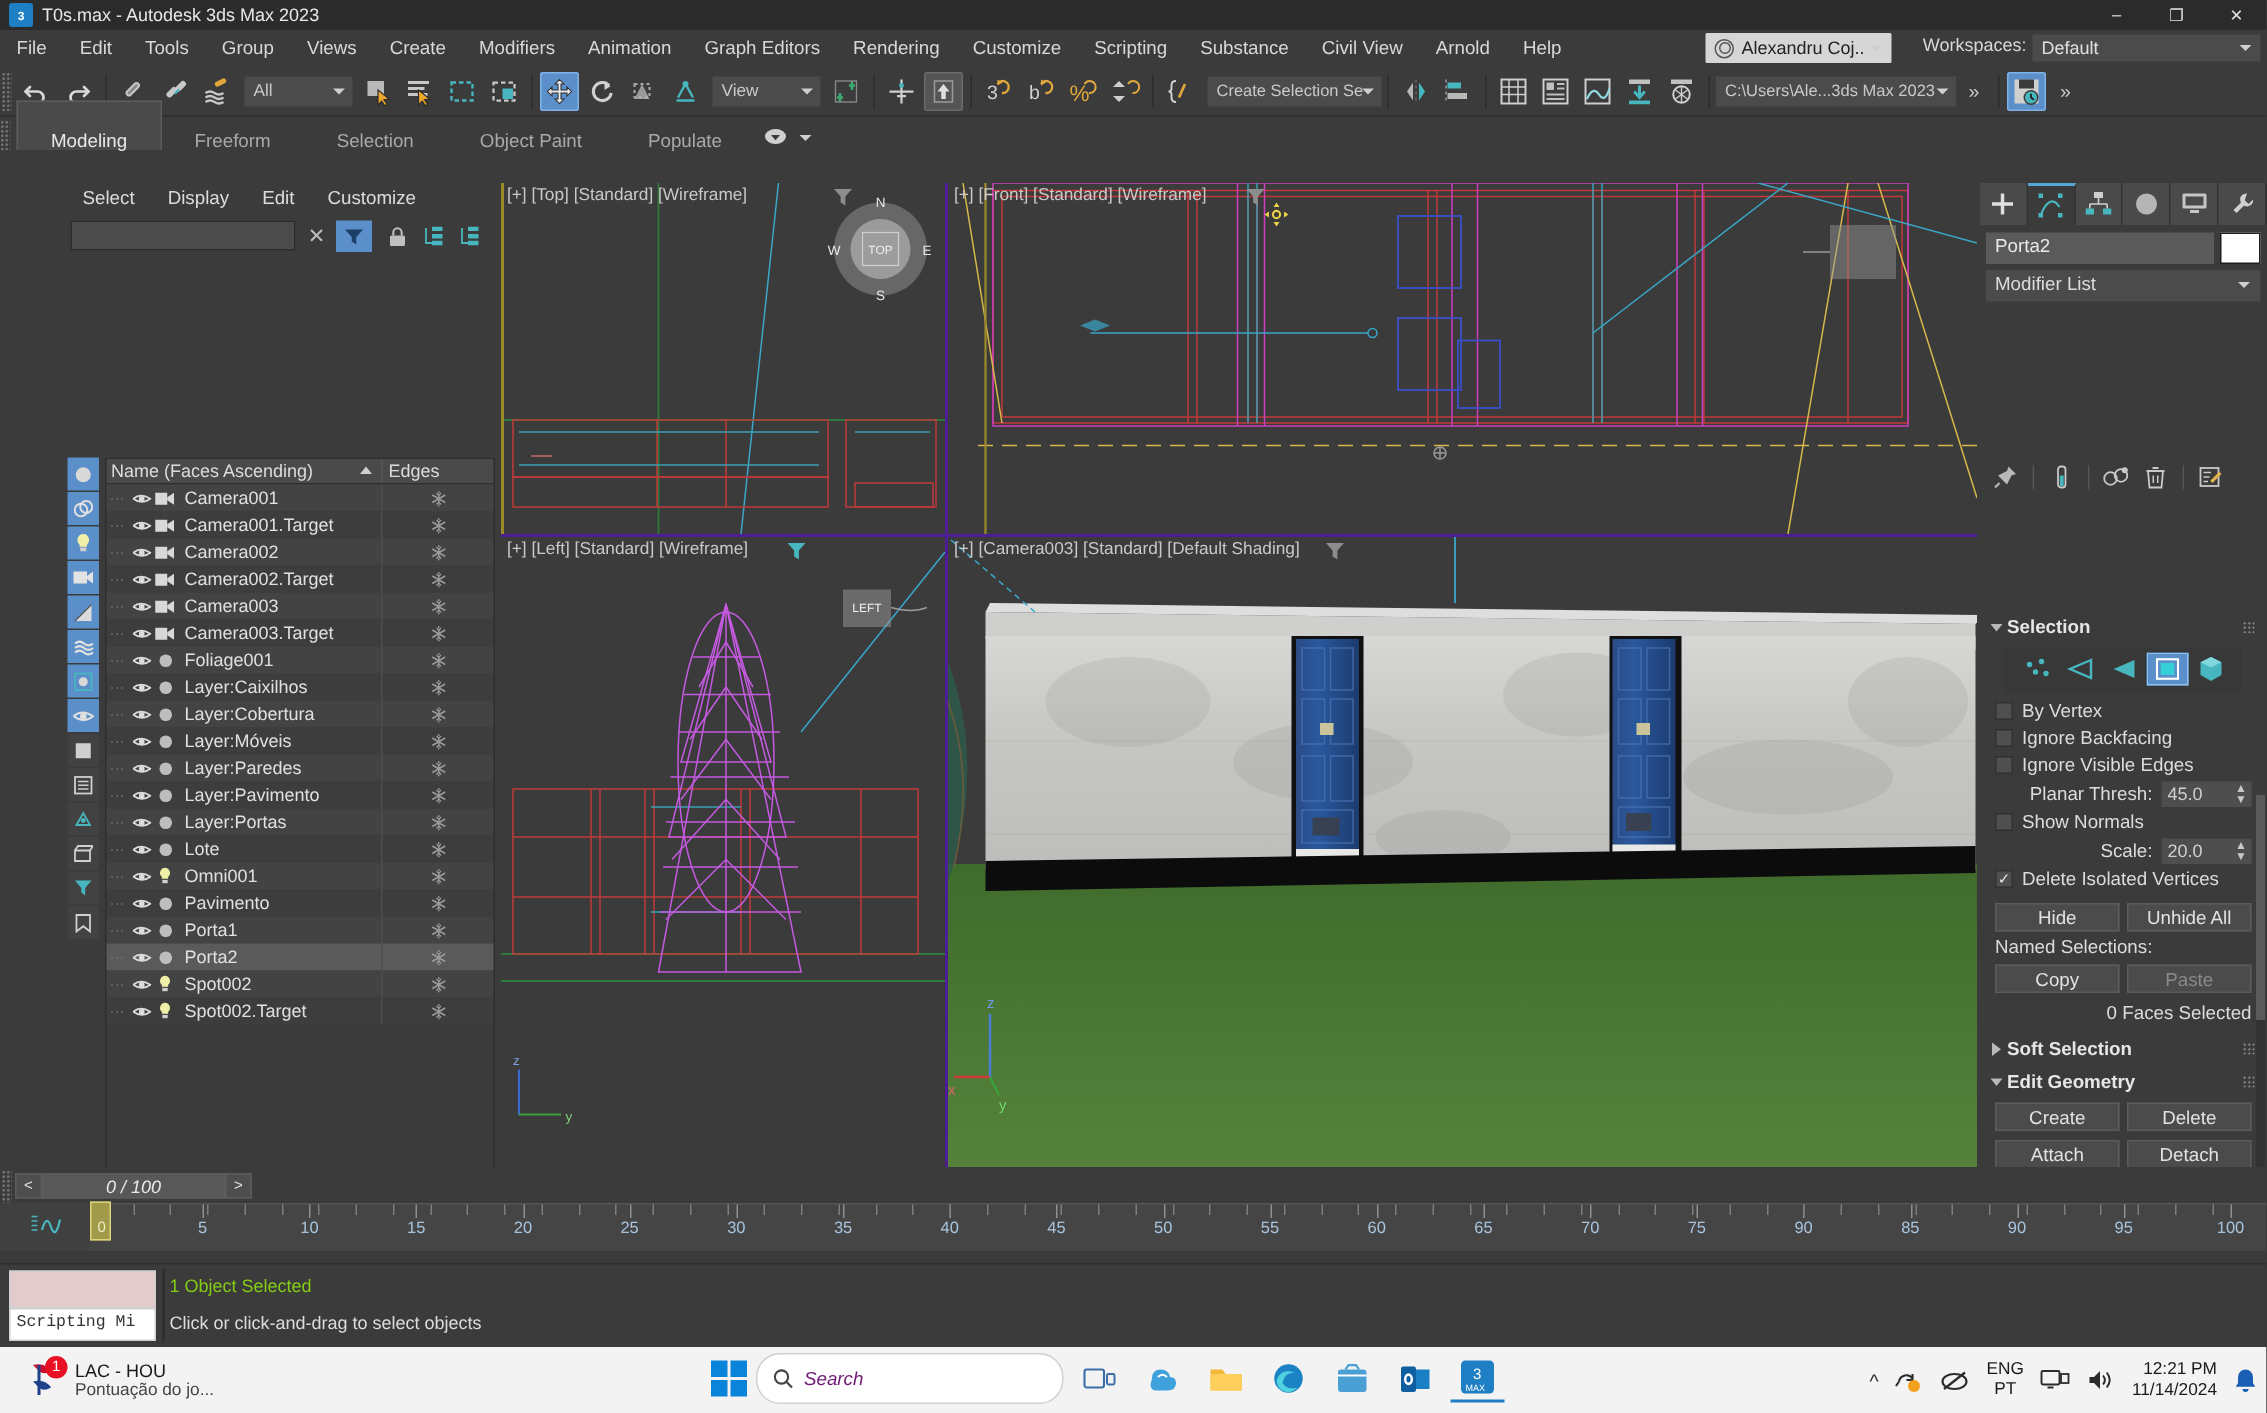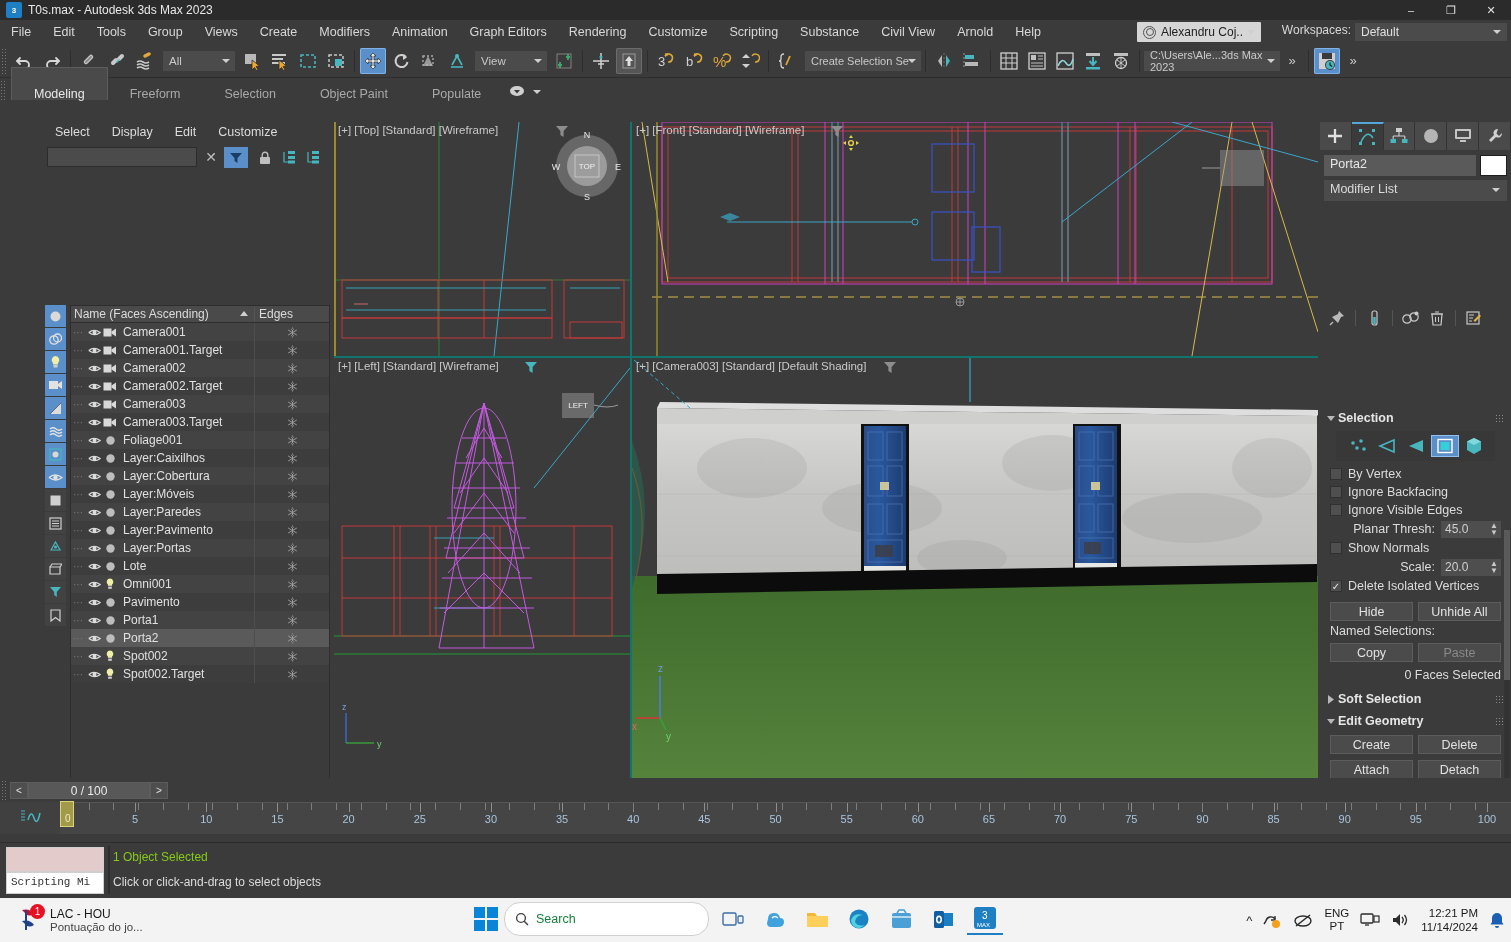--- a/index.html
+++ b/index.html
@@ -130,21 +130,21 @@
             display:flex;align-items:center;justify-content:center;}
   .layerbar{position:absolute;left:48px;top:750px;width:260px;height:22px;}
   .layer-field{position:absolute;left:0;top:0;width:145px;height:22px;background:#4b4b4b;
                border:1px solid #6a6a6a;color:#e8e84a;font-size:12.5px;padding:2px 4px;}
   .layer-car{position:absolute;left:150px;top:8px;}
   .layer-b1{position:absolute;left:168px;top:0;width:26px;height:22px;display:flex;align-items:center;justify-content:center;}
   .layer-b2{position:absolute;left:196px;top:0;width:26px;height:22px;background:#5b8fc9;display:flex;align-items:center;justify-content:center;}
   .chev-more{position:absolute;left:312px;top:746px;color:#7a9fd4;font-size:12px;}
 
   
-  .vpwrap{position:absolute;left:334px;top:122px;width:984px;height:656px;background:#0f766e;}
+  .vpwrap{position:absolute;left:334px;top:122px;width:984px;height:656px;background:#4c1d95;}
   .vp{position:absolute;background:#3b3b3b;overflow:hidden;}
   .vp-label{position:absolute;left:4px;top:2px;font-size:11.5px;color:#c9c9c9;white-space:nowrap;z-index:5;}
   .vp-funnel{position:absolute;top:3px;z-index:5;}
   .vp.active{outline:1px solid #f2d06b; outline-offset:-1px;}
   #vp-top{left:0;top:0;width:296px;height:234px;}
   #vp-front{left:298px;top:0;width:686px;height:234px;}
   #vp-left{left:0;top:236px;width:296px;height:420px;}
   #vp-cam{left:298px;top:236px;width:686px;height:420px;background:#3a3a3a;}
 
   
@@ -194,21 +194,21 @@
   .cmd-scroll{position:absolute;right:1px;top:408px;width:6px;height:270px;background:#333;}
   .cmd-scroll i{display:block;width:6px;height:150px;background:#5a5a5a;}
 
   
   .tl{position:absolute;left:0;top:778px;width:1511px;height:64px;background:#3b3b3b;}
   .tl-grip{position:absolute;left:1px;top:2px;width:7px;height:26px;
         background-image:radial-gradient(#777 0.8px, transparent 0.9px);background-size:3px 3px;}
   .tl-prev{position:absolute;left:10px;top:782px;width:18px;height:17px;background:#4e4e4e;
            border:1px solid #5c5c5c;display:flex;align-items:center;justify-content:center;font-size:10px;color:#e0e0e0;}
   .tl-fld{position:absolute;left:28px;top:782px;width:122px;height:17px;background:#585858;
-          border:1px solid #5c5c5c;display:flex;align-items:center;justify-content:center;font-size:12px;color:#eaeaea;}
+          border:1px solid #5c5c5c;display:flex;align-items:center;justify-content:center;font-size:12px;color:#eaeaea;font-style:italic;}
   .tl-next{position:absolute;left:150px;top:782px;width:18px;height:17px;background:#4e4e4e;
            border:1px solid #5c5c5c;display:flex;align-items:center;justify-content:center;font-size:10px;color:#e0e0e0;}
   .tl-track{position:absolute;left:0;top:802px;width:1511px;height:32px;background:#404040;}
   .tl-curvebtn{position:absolute;left:18px;top:806px;width:26px;height:20px;display:flex;align-items:center;justify-content:center;}
   .tl-ruler{position:absolute;left:60px;top:802px;width:1451px;height:32px;background:#454545;
             border-top:1px solid #555;}
   .tick{position:absolute;top:0;width:1px;height:8px;background:#8f8f8f;}
   .tlabel{position:absolute;top:10px;font-size:11px;color:#a8c4dd;transform:translateX(-50%);}
   .tl-slider{position:absolute;top:-2px;width:14px;height:26px;background:#a09a4a;border:1px solid #ddd47a;}
   .tl-slider span{position:absolute;left:4px;top:11px;font-size:10px;color:#f0ecc0;}
@@ -227,21 +227,21 @@
   .toast{position:absolute;left:18px;top:4px;width:200px;height:36px;display:flex;align-items:center;}
   .toast-ico{width:26px;height:28px;position:relative;}
   .toast-badge{position:absolute;left:12px;top:-2px;width:15px;height:15px;border-radius:50%;
                background:#e81123;color:#fff;font-size:10px;display:flex;align-items:center;justify-content:center;}
   .toast-t1{font-size:12px;color:#1a1a1a;}
   .toast-t2{font-size:11.5px;color:#444;}
   .tb-center{position:absolute;left:474px;top:4px;display:flex;align-items:center;gap:6px;}
   .winlogo{width:24px;height:24px;display:grid;grid-template-columns:11px 11px;grid-template-rows:11px 11px;gap:2px;}
   .winlogo i{background:#0a84d8;display:block;}
   .searchbox{width:205px;height:30px;background:#fff;border:1px solid #d0d0d0;border-radius:16px;
-             display:flex;align-items:center;padding:16px 10px;font-size:12.5px;color:#15803d;}
+             display:flex;align-items:center;padding:16px 10px;font-size:12.5px;color:#701a75;font-style:italic;}
   .tapp{width:36px;height:32px;display:flex;align-items:center;justify-content:center;}
   .tray{position:absolute;right:6px;top:4px;height:36px;display:flex;align-items:center;gap:11px;
         font-size:11.5px;color:#2b2b2b;}
   .trayclock{text-align:right;line-height:14px;font-size:11.5px;color:#1a1a1a;}
   .trlang{text-align:center;line-height:13px;font-size:11.5px;color:#1a1a1a;}
 </style>
 </head>
 <body>
 
 <div class="app">
@@ -484,21 +484,21 @@
         </svg>
       </div>
     <div class="tbtn">
         <svg width="22" height="22" viewBox="0 0 22 22">
           <rect x="4" y="3" width="14" height="3" fill="#c0c0c0"></rect>
           <circle cx="11" cy="13" r="5.5" fill="none" stroke="#d0d0d0" stroke-width="1.3"></circle>
           <path d="M7 10 L15 16 M15 10 L7 16 M11 7.5 L11 18.5" stroke="#d0d0d0" stroke-width="0.9"></path>
         </svg>
       </div>
     <div class="tsep"></div>
-    <div class="tcombo" style="width:136px">
+    <div class="tcombo" style="width:160px">
       <span style="font-size:11px">C:\Users\Ale...3ds Max 2023</span>
       <span class="car caret"></span>
     </div>
     <div class="tbtn" style="width:22px;color:#c9c9c9;font-size:13px">»</div>
     <div class="tsep"></div>
     <div class="tbtn on">
         <svg width="22" height="22" viewBox="0 0 22 22">
           <rect x="3" y="3" width="16" height="16" fill="#cfcfcf"></rect>
           <rect x="6" y="3" width="10" height="6" fill="#3b3b3b"></rect>
           <circle cx="14" cy="15" r="5" fill="#3b3b3b"></circle>

